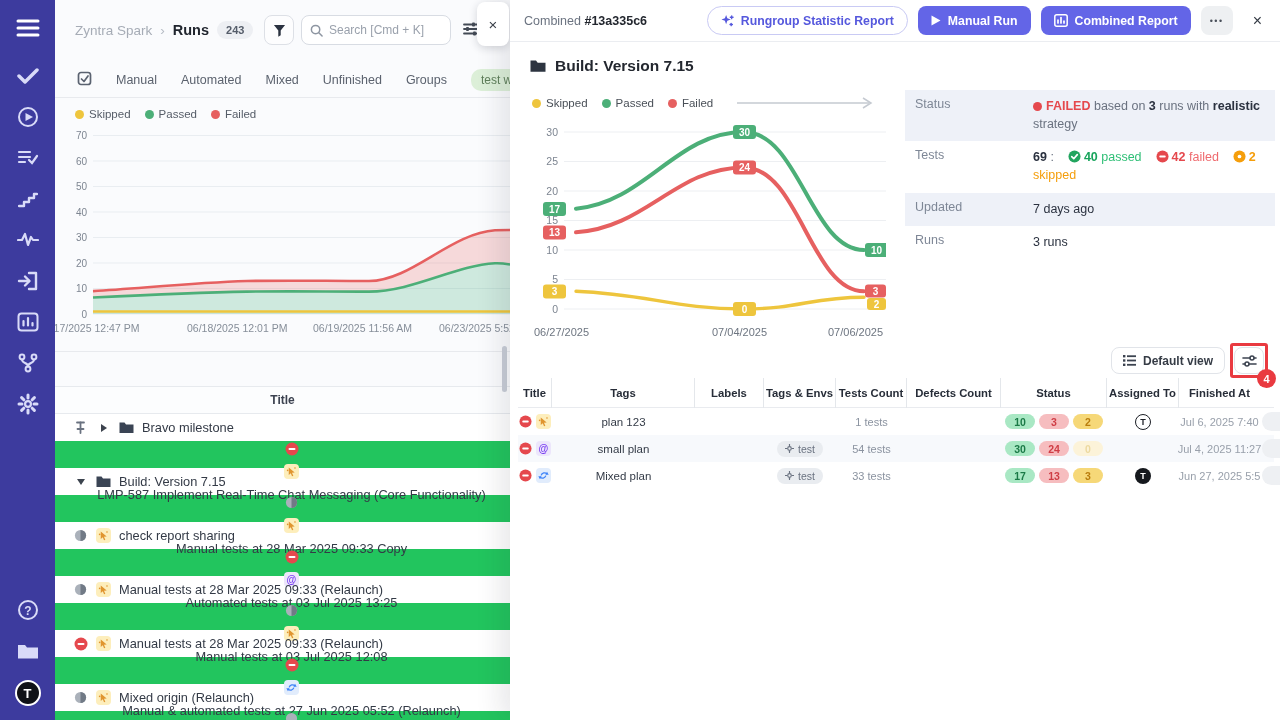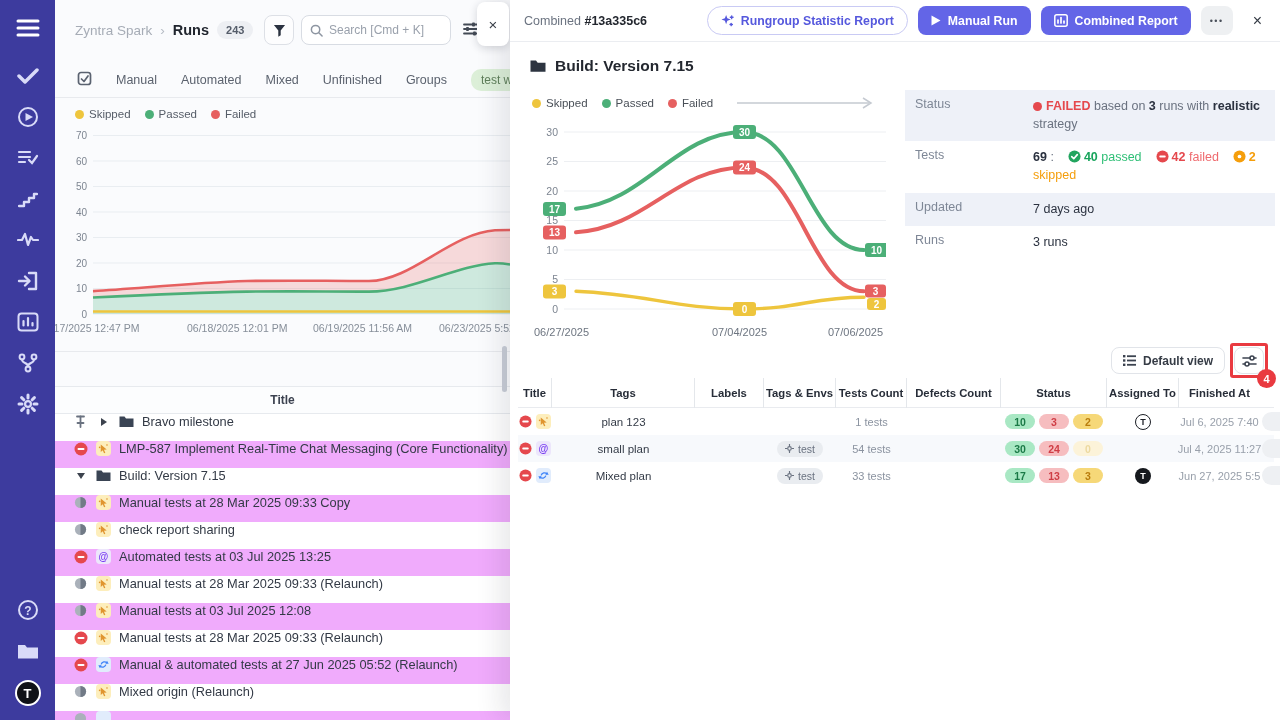--- a/index.html
+++ b/index.html
@@ -36,22 +36,22 @@
   .lp-chart { position:absolute; left:0; top:98px; width:455px; height:254px; border-bottom:1px solid #e8eaee; }
   .legend-row { position:absolute; left:20px; top:10px; display:flex; align-items:center; gap:14px; font-size:11.5px; color:#565d68; }
   .legend-item { display:flex; align-items:center; gap:5px; }
   .ldot { width:9px; height:9px; border-radius:50%; display:inline-block; }
   .lp-chart svg.chart { position:absolute; left:8px; top:28px; }
   .lp-xlabels { position:absolute; left:0; top:224px; width:455px; height:16px; font-size:10.5px; color:#868e99; }
   .lp-xlabels span { position:absolute; white-space:nowrap; }
 
   .lp-table { position:absolute; left:0; top:386px; width:455px; }
   .lt-head { height:28px; background:#fcfdfe; border-top:1px solid #e7eaee; border-bottom:1px solid #e7eaee; display:flex; align-items:center; justify-content:center; font-size:12px; font-weight:bold; color:#3c4250; }
-  .lrow { height:27px; display:flex; padding-left:18px; gap:8px; font-size:12.8px; color:#333a46; background:#fff; cursor:pointer; white-space:nowrap; }
-  .lrow.alt { background:#f0abfc; }
+  .lrow { height:27px; display:flex; align-items:center; padding-left:18px; gap:8px; font-size:12.8px; color:#333a46; background:#fff; cursor:pointer; white-space:nowrap; }
+  .lrow.alt { background:#22c55e;flex-direction:column; }
   .lrow .ic { width:15px; height:15px; display:flex; align-items:center; justify-content:center; flex:none; }
   .type-box { width:15px; height:15px; border-radius:4px; display:flex; align-items:center; justify-content:center; flex:none; }
   .type-manual { background:#fdeebc; }
   .type-auto { background:#ece6fb; color:#7a3ff2; font-weight:bold; font-size:10px; }
   .type-mixed { background:#e1ecfc; }
   .caret-r { width:0; height:0; border-left:6px solid #3c434e; border-top:4px solid transparent; border-bottom:4px solid transparent; }
   .caret-d { width:0; height:0; border-top:6px solid #3c434e; border-left:4px solid transparent; border-right:4px solid transparent; }
   .lrow-partial { height:10px; overflow:hidden; }
   .lp-scroll { position:absolute; left:447px; top:346px; width:5px; height:46px; border-radius:3px; background:#c9ced7; }
 

